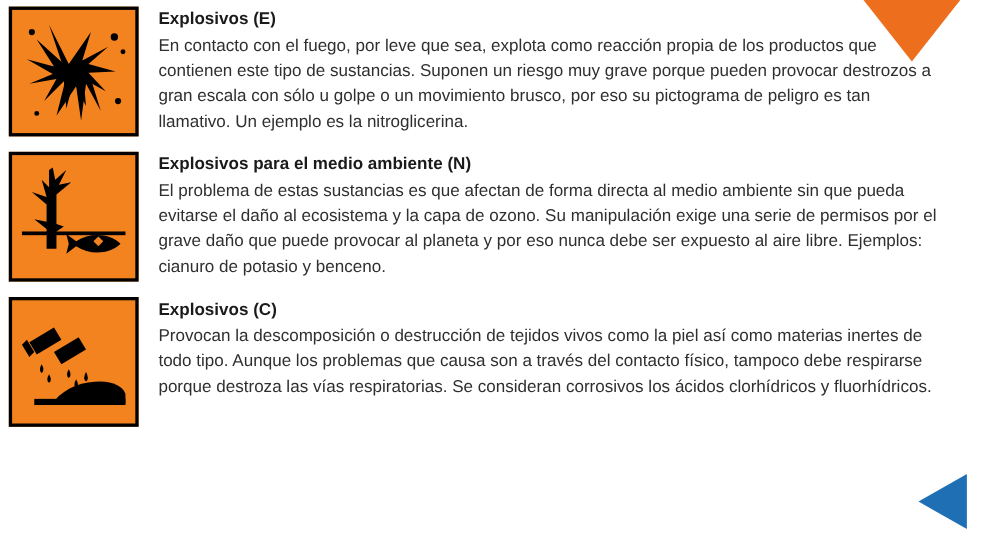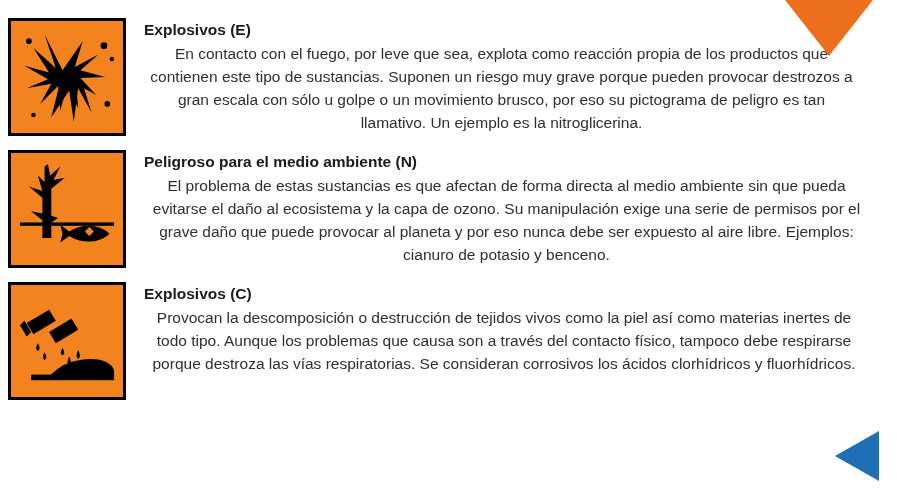--- a/index.html
+++ b/index.html
@@ -30,21 +30,21 @@
   }
   .corner-triangle.blue {
     bottom: 14px;
     right: 18px;
     border-top: 25px solid transparent;
     border-bottom: 25px solid transparent;
     border-right: 44px solid #1f6fb5;
   }
 
   .page {
-    padding: 18px 18px 0 8px;
+    padding: 6px 18px 0 8px;
     box-sizing: border-box;
     width: 100%;
   }
 
   .hazard-row {
     display: flex;
     align-items: flex-start;
     margin-bottom: 14px;
   }
 
@@ -75,21 +75,21 @@
     font-size: 15.5px;
     color: #1a1a1a;
     line-height: 1.35;
     margin-bottom: 2px;
   }
 
   .hazard-desc {
     font-size: 15.5px;
     color: #2f2f2f;
     line-height: 1.48;
-    text-align: center;
+    text-align: left;
   }
 
   .row-explosives .hazard-desc { max-width: 715px; }
   .row-environment .hazard-desc { max-width: 725px; }
   .row-corrosives .hazard-desc { max-width: 720px; }
 </style>
 </head>
 <body>
 
 <div class="corner-triangle orange"></div>
@@ -125,21 +125,21 @@
           <path d="M30 12 L33 10 L35 20 L44 12 L38 24 L48 22 L36 32 L36 56 L42 58 L36 62 L36 76 L28 76 L28 60 L18 52 L28 54 L28 40 L16 30 L28 34 L24 20 L30 26 Z"></path>
 
           <rect x="8" y="62" width="84" height="3"></rect>
 
           <path d="M52 70 C64 62, 80 64, 88 72 C80 80, 64 82, 52 74 L44 80 L46 72 L44 64 Z"></path>
           <path d="M70 66 l4 4 l-4 4 l-4 -4 Z" fill="#f3831f"></path>
         </g>
       </svg>
     </div>
     <div class="hazard-text">
-      <div class="hazard-title">Peligroso para el medio ambiente (N)</div>
+      <div class="hazard-title">Explosivos para el medio ambiente (N)</div>
       <div class="hazard-desc">El problema de estas sustancias es que afectan de forma directa al medio ambiente sin que pueda evitarse el daño al ecosistema y la capa de ozono. Su manipulación exige una serie de permisos por el grave daño que puede provocar al planeta y por eso nunca debe ser expuesto al aire libre. Ejemplos: cianuro de potasio y benceno.</div>
     </div>
   </div>
 
   <div class="hazard-row row-corrosives">
     <div class="pictogram">
       <svg viewBox="0 0 100 100" aria-hidden="true">
         <g fill="#000000">
 
           <path d="M14 34 L34 22 L40 32 L20 44 Z"></path>

